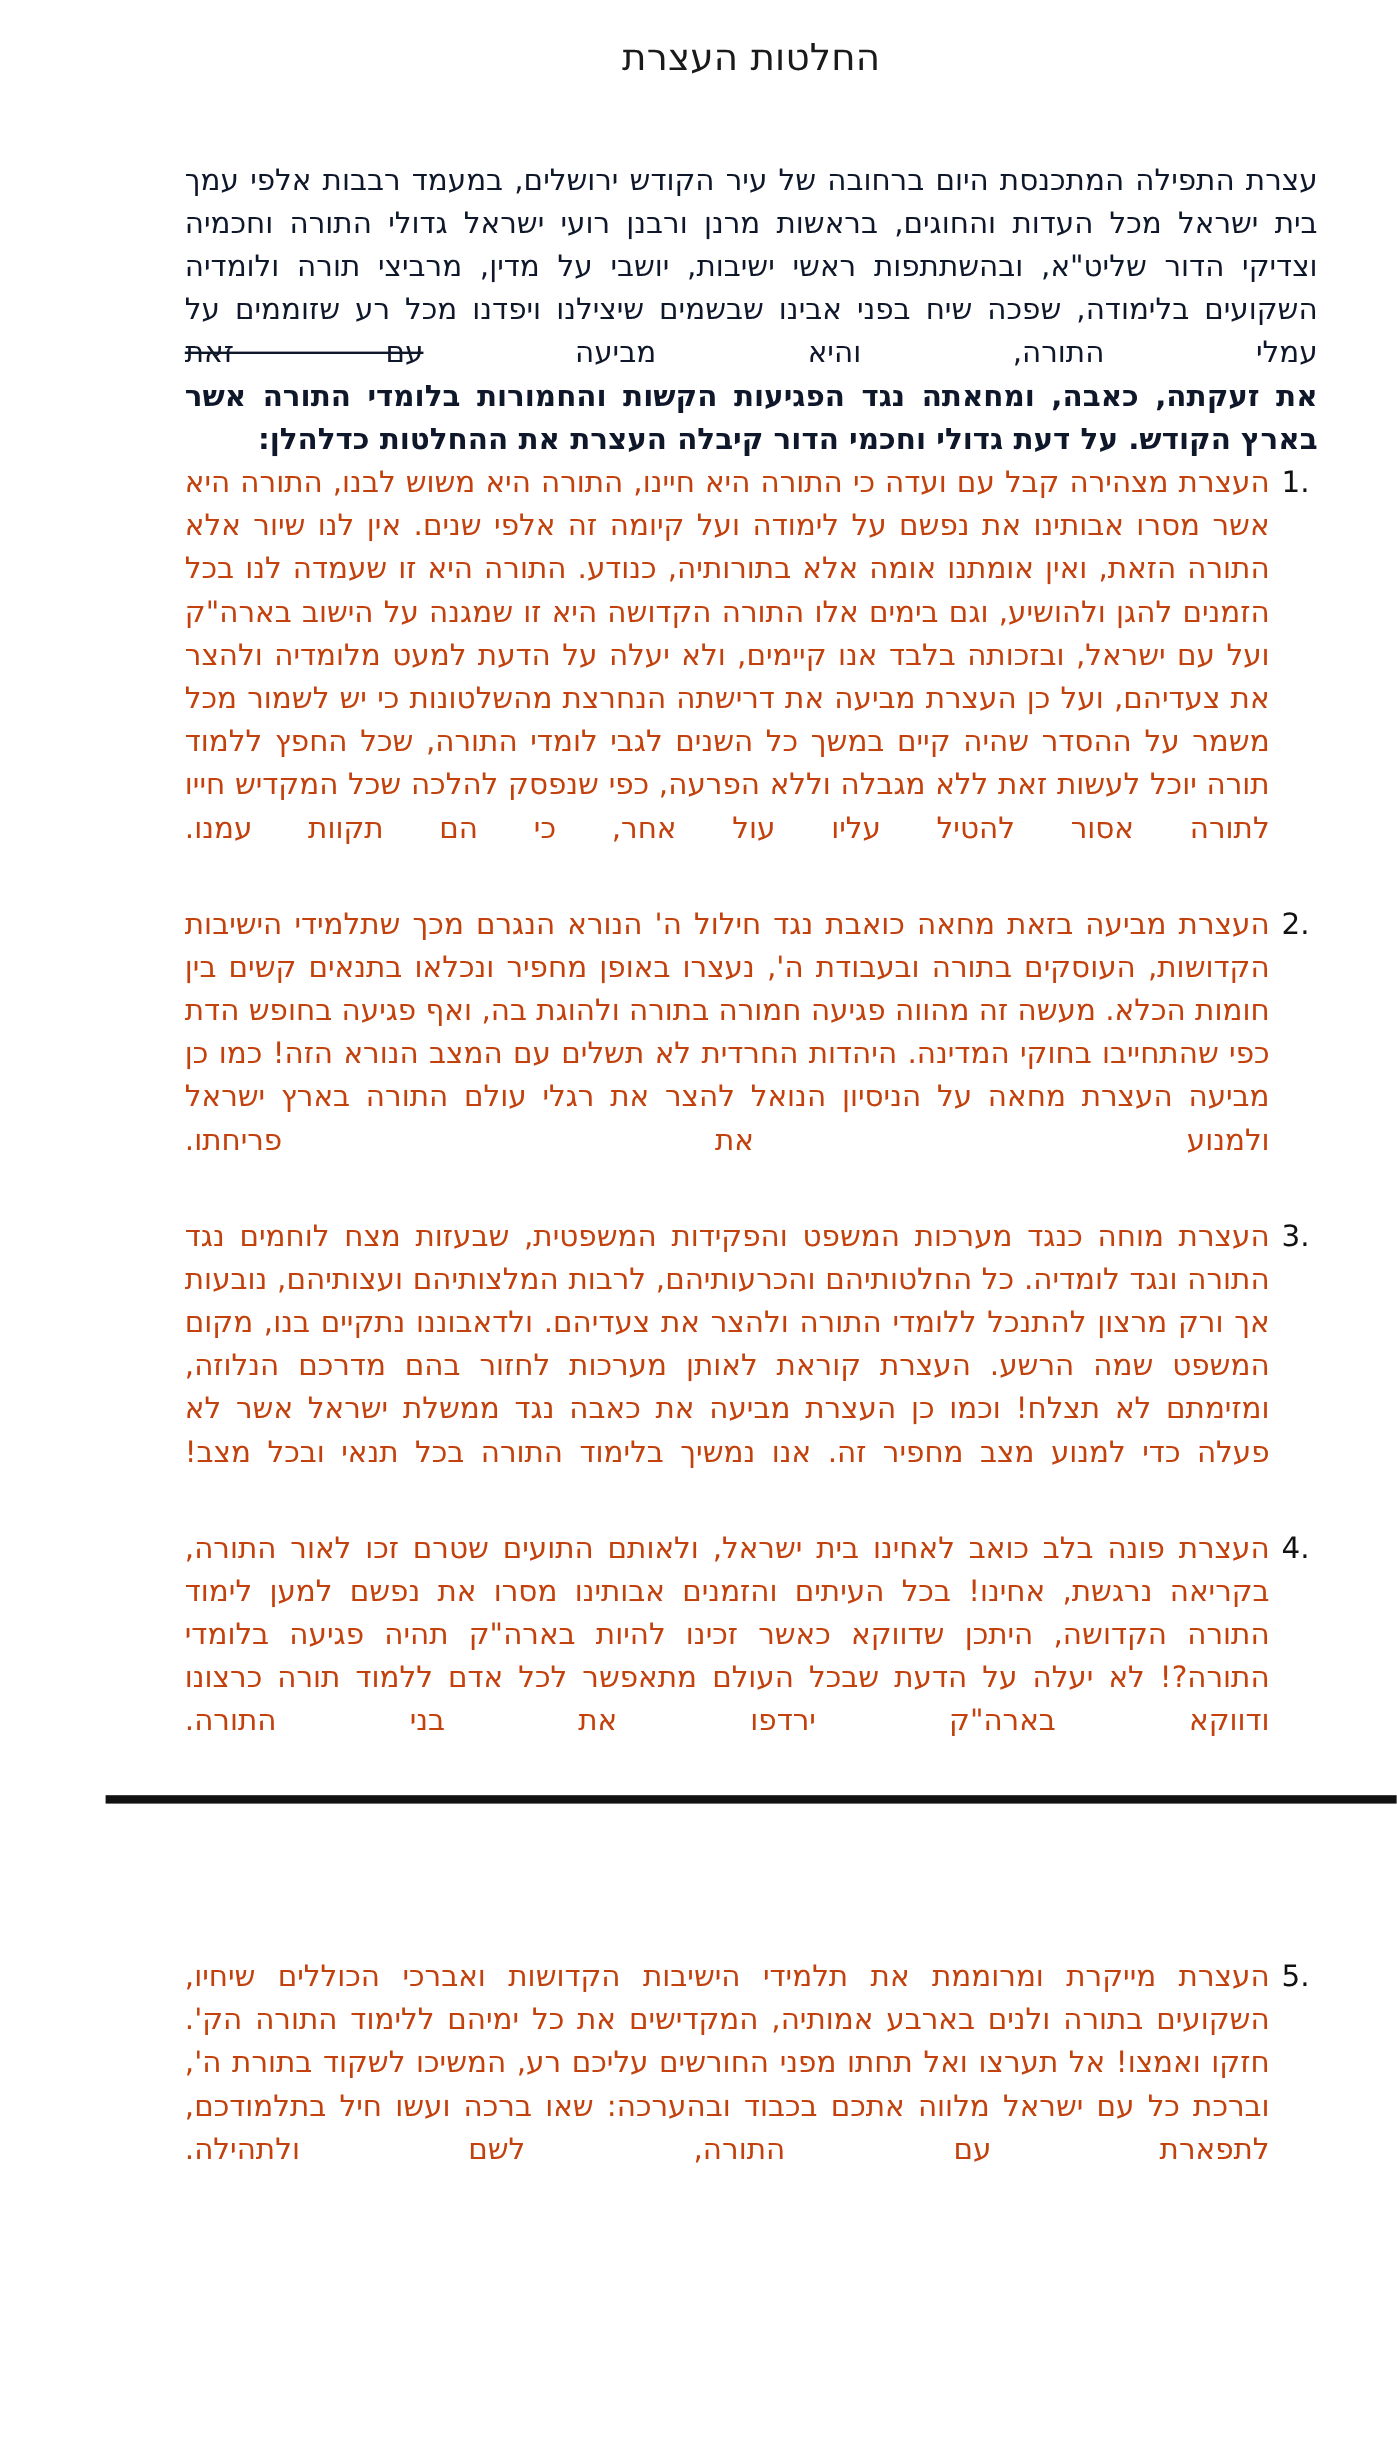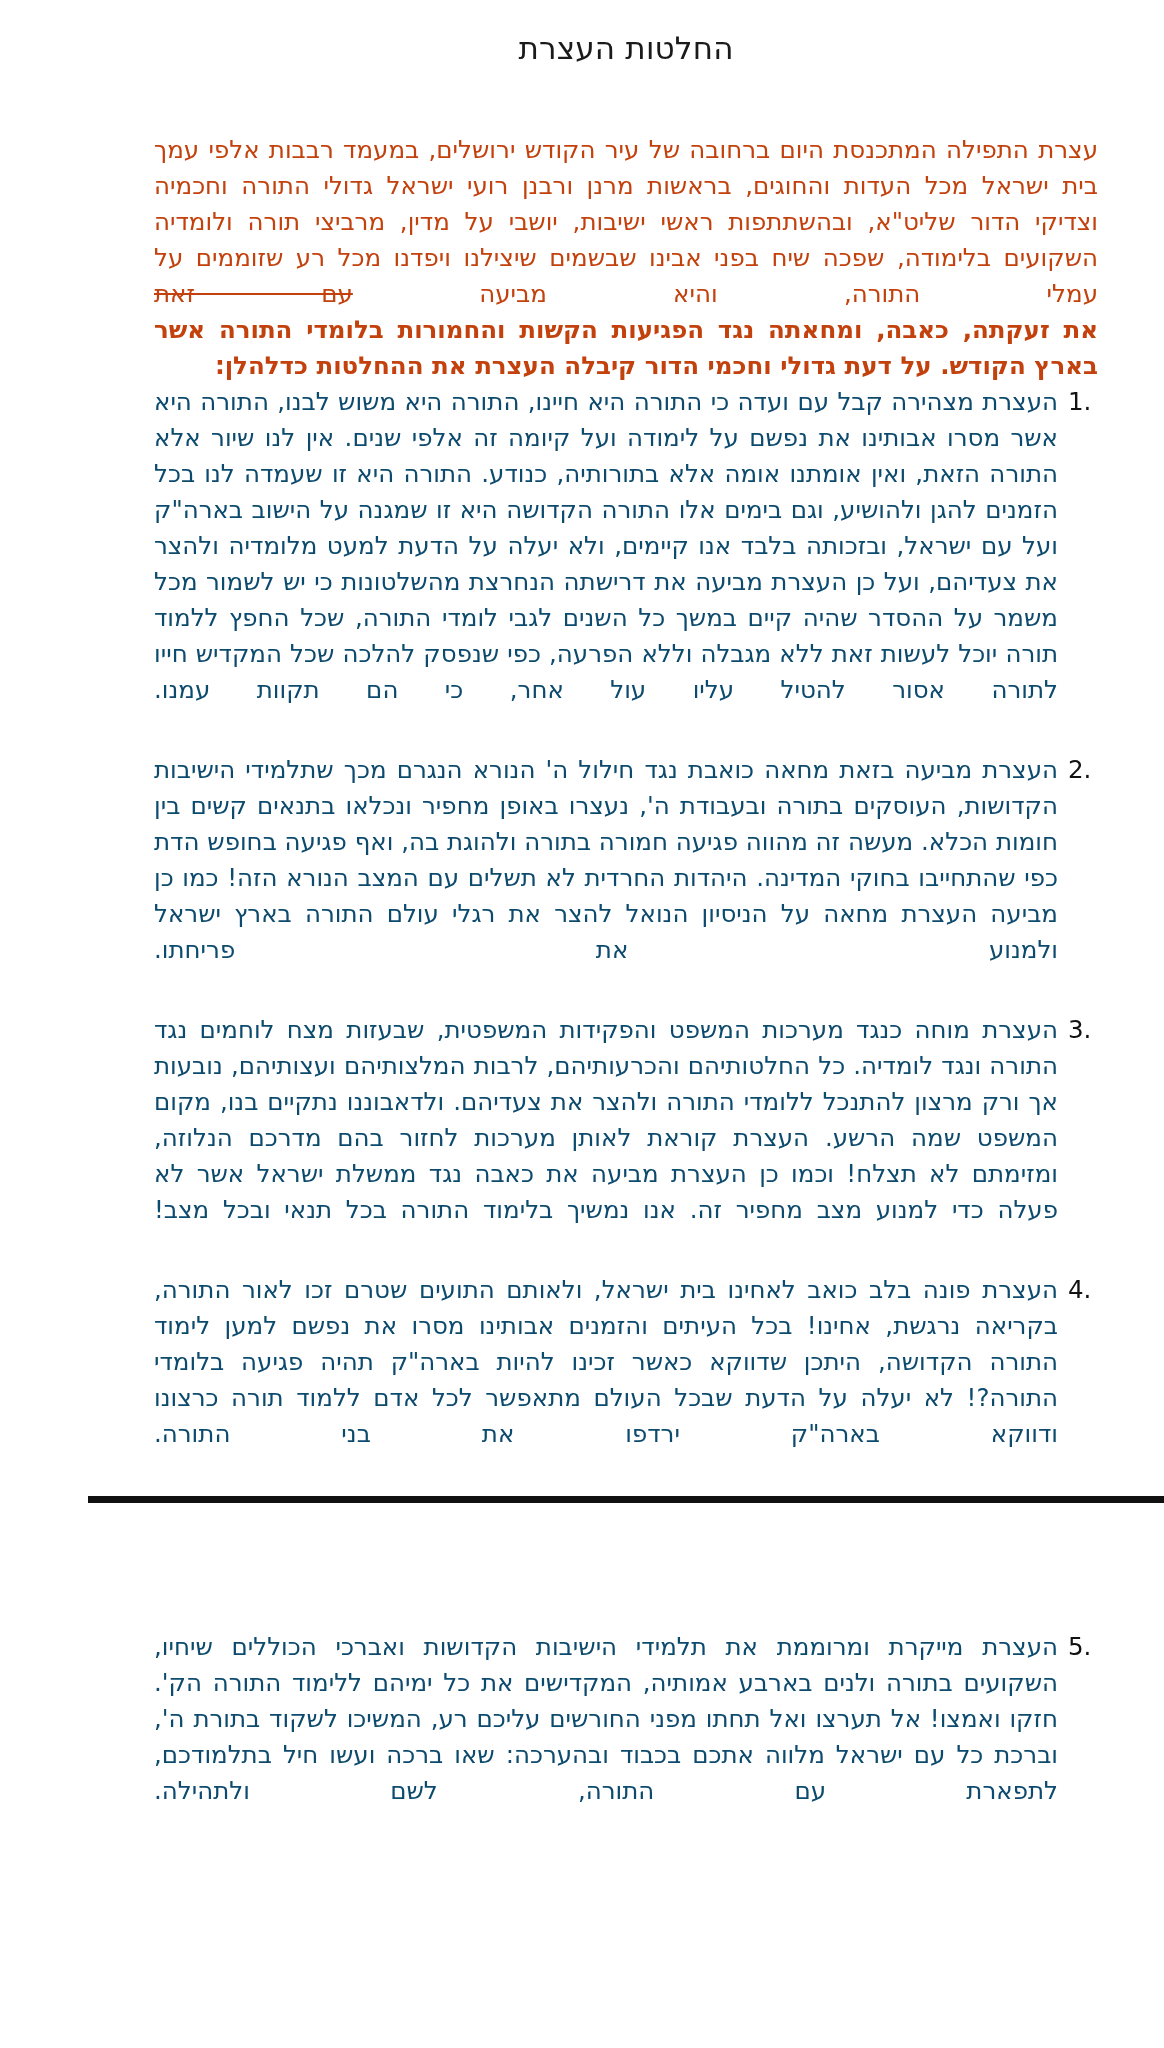--- a/index.html
+++ b/index.html
@@ -42,21 +42,21 @@
     box-sizing: border-box;
     padding: 0 66px 0 66px;
   }
 
   .intro {
     margin: 64px 0 0 0;
     font-size: 24.5px;
     line-height: 1.47;
     text-align: justify;
     text-align-last: justify;
-    color: #c2410c;
+    color: #0f172a;
   }
   .intro .last-line {
     display: block;
     text-align: justify;
     text-align-last: right;
     font-weight: bold;
   }
   .strike {
     text-decoration: line-through;
     text-decoration-thickness: 2px;
@@ -86,21 +86,21 @@
     unicode-bidi: isolate;
     color: #111111;
     white-space: nowrap;
   }
   .res-body {
     flex: 1 1 auto;
     font-size: 24.5px;
     line-height: 1.47;
     text-align: justify;
     text-align-last: justify;
-    color: #0c4a6e;
+    color: #c2410c;
   }
 
   .group-top {
     margin-top: 54px;
   }
 
   
   .divider {
     border: 0;
     height: 7px;

